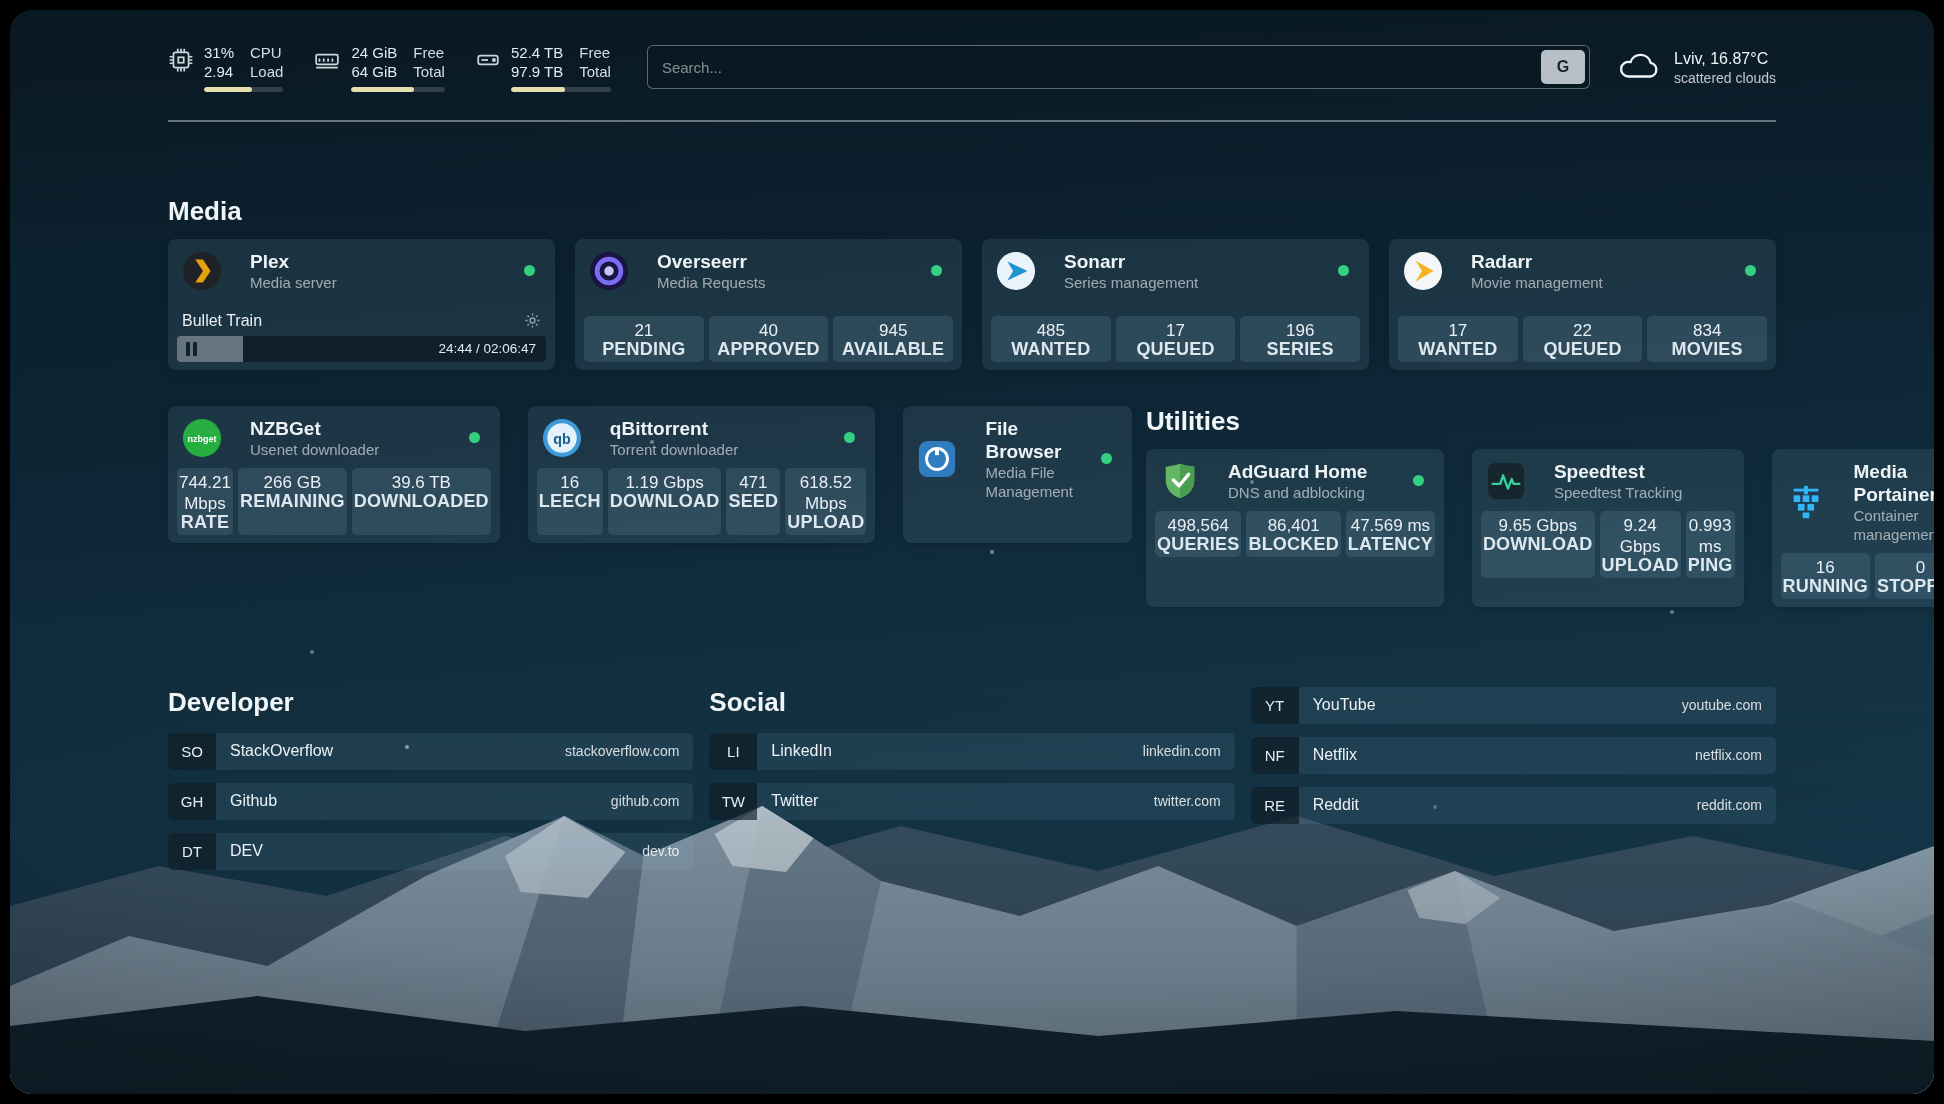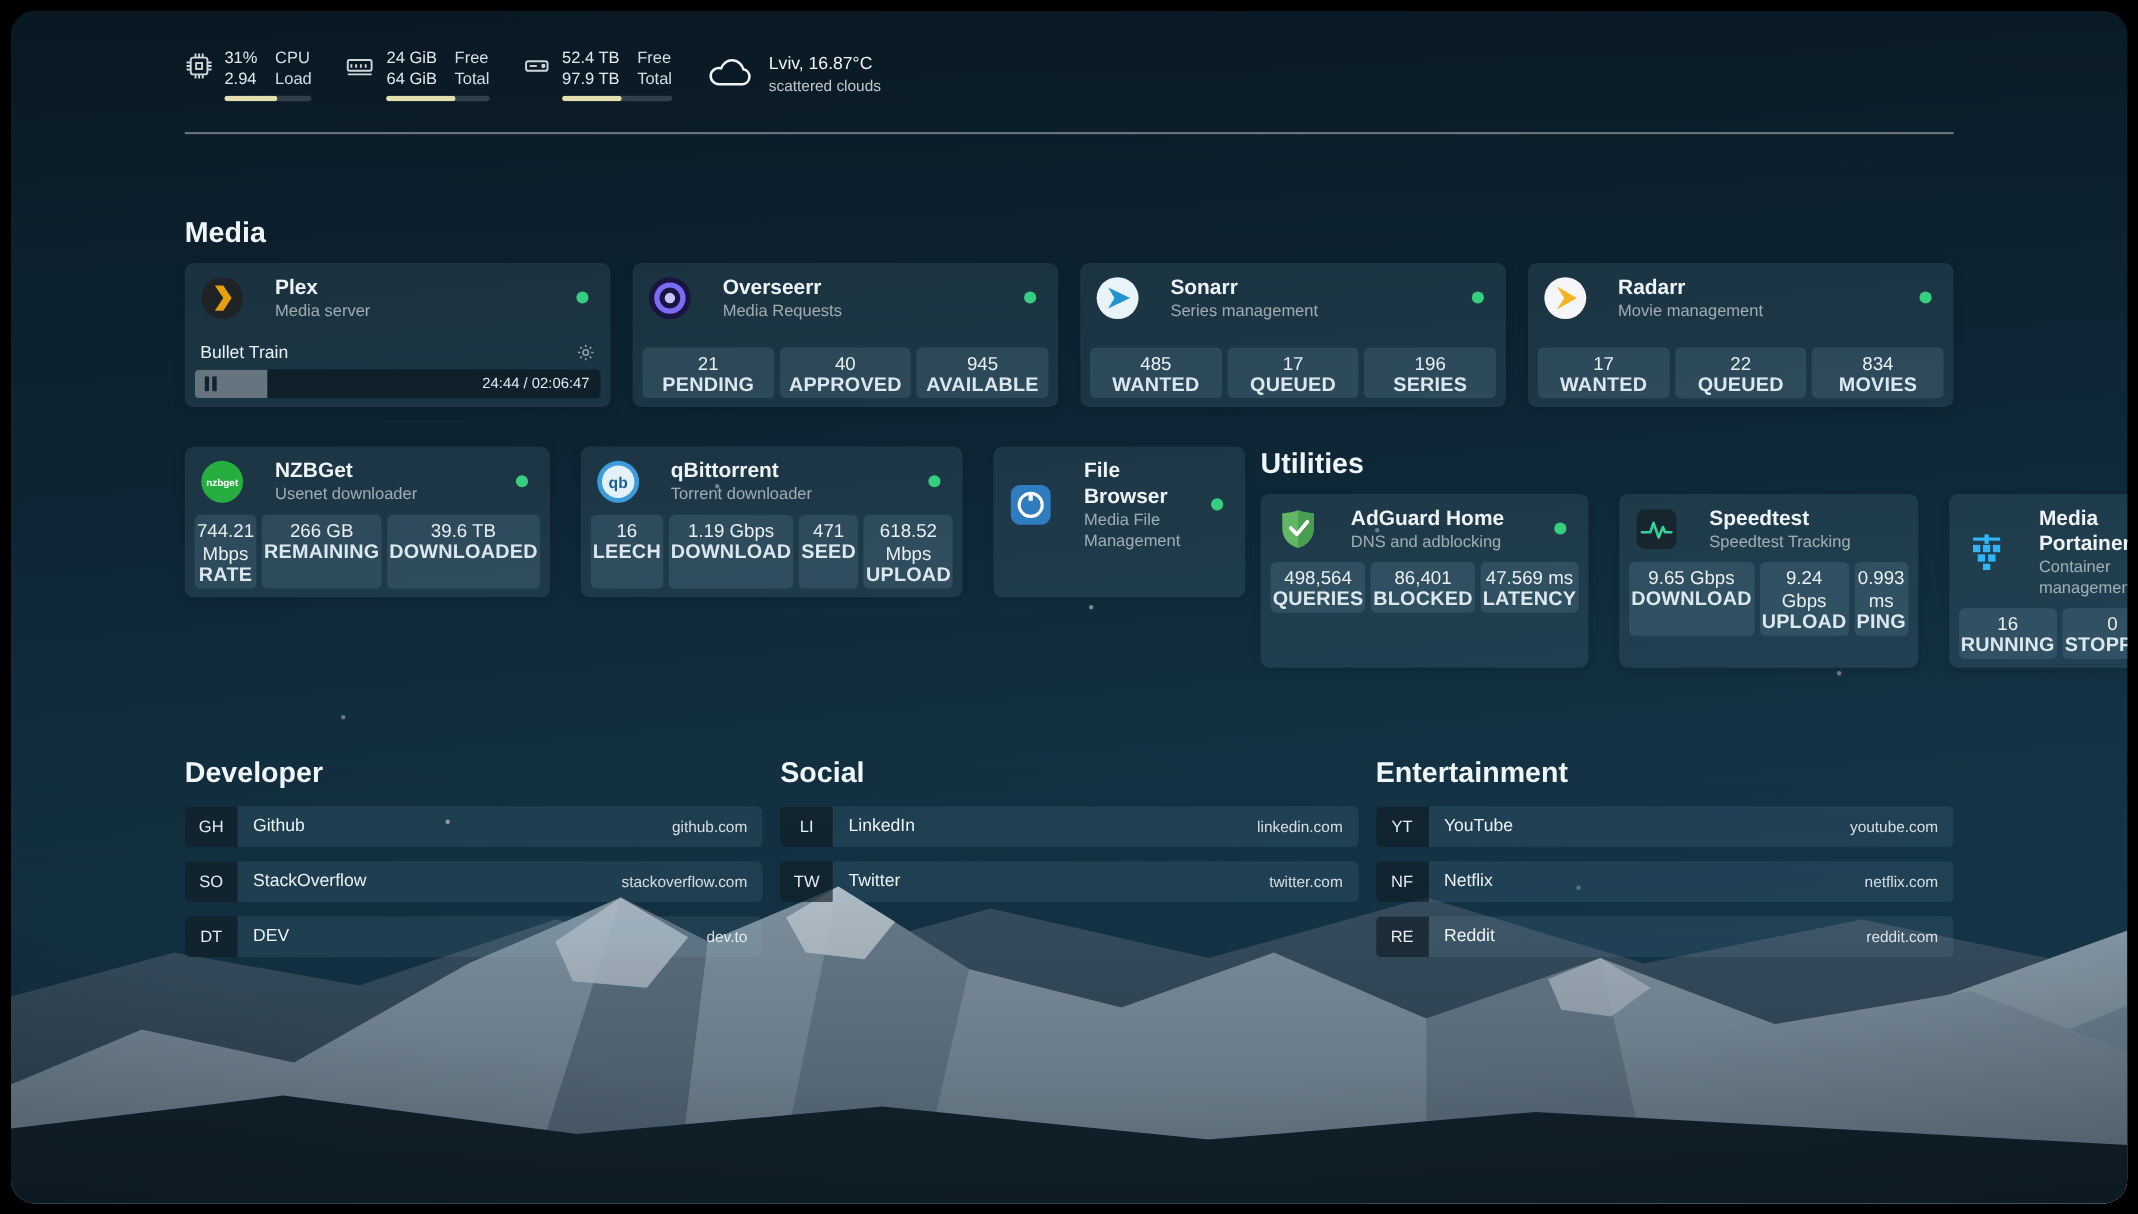--- a/index.html
+++ b/index.html
@@ -168,20 +168,24 @@
             <span class="lab">Free</span>
             <span>97.9 TB</span>
             <span class="lab">Total</span>
           </div>
           <div class="res-bar">
               <div class="res-fill" style="width: 54%;"></div>
             </div>
         </div>
       </div>
 
+      <div class="search">
+        <input type="text" placeholder="Search..." style="">
+        <button class="search-btn">G</button>
+      </div>
 
       <div class="weather">
         <span>
           <svg width="46" height="34" viewBox="0 0 44 32" fill="none" stroke="#eef4f8" stroke-width="2.2" stroke-linejoin="round">
               <path d="M33 27H12a7 7 0 1 1 1.9-13.7A10 10 0 0 1 33.2 14 6.6 6.6 0 0 1 33 27z"></path>
             </svg>
         </span>
         <div>
           <div class="weather-loc">Lviv, 16.87°C</div>
           <div class="weather-cond">scattered clouds</div>
@@ -516,30 +520,30 @@
           </div>
 
         </div>
       </div>
     </div>
 
     <div class="bookmarks">
       <div class="bm-col">
         <h2 class="section-title bm-title">Developer</h2>
         <div class="bm-row">
+          <span class="bm-abbr">SO</span>
+          <span class="bm-name">StackOverflow</span>
+          <span class="bm-url">stackoverflow.com</span>
+        </div>
+        <div class="bm-row">
           <span class="bm-abbr">GH</span>
           <span class="bm-name">Github</span>
           <span class="bm-url">github.com</span>
         </div>
         <div class="bm-row">
-          <span class="bm-abbr">SO</span>
-          <span class="bm-name">StackOverflow</span>
-          <span class="bm-url">stackoverflow.com</span>
-        </div>
-        <div class="bm-row">
           <span class="bm-abbr">DT</span>
           <span class="bm-name">DEV</span>
           <span class="bm-url">dev.to</span>
         </div>
       </div>
 
       <div class="bm-col">
         <h2 class="section-title bm-title">Social</h2>
         <div class="bm-row">
           <span class="bm-abbr">LI</span>
@@ -547,21 +551,20 @@
           <span class="bm-url">linkedin.com</span>
         </div>
         <div class="bm-row">
           <span class="bm-abbr">TW</span>
           <span class="bm-name">Twitter</span>
           <span class="bm-url">twitter.com</span>
         </div>
       </div>
 
       <div class="bm-col">
-        <h2 class="section-title bm-title">Entertainment</h2>
         <div class="bm-row">
           <span class="bm-abbr">YT</span>
           <span class="bm-name">YouTube</span>
           <span class="bm-url">youtube.com</span>
         </div>
         <div class="bm-row">
           <span class="bm-abbr">NF</span>
           <span class="bm-name">Netflix</span>
           <span class="bm-url">netflix.com</span>
         </div>

